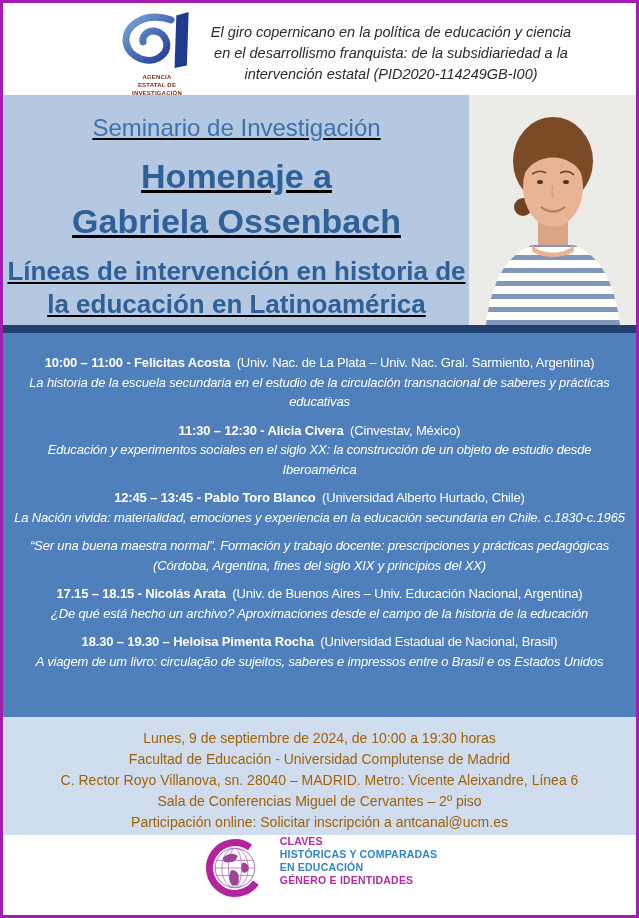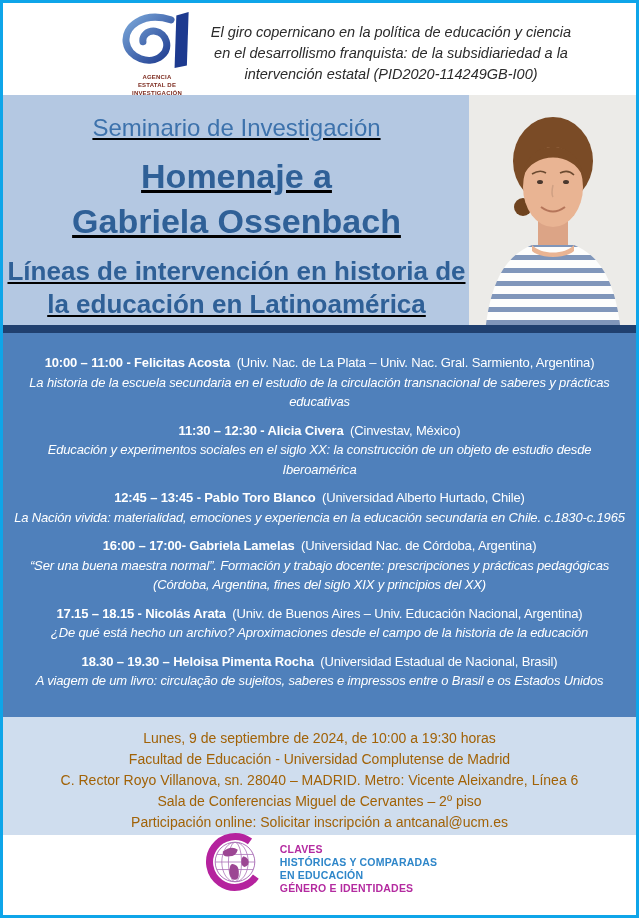--- a/index.html
+++ b/index.html
@@ -1,17 +1,17 @@
 <!DOCTYPE html>
 <html><head>
 <meta charset="utf-8">
 <style>
   html,body{margin:0;padding:0;background:#ffffff;}
   .poster{
-    position:relative;width:633px;height:912px;border:3px solid #0ea5e9;
+    position:relative;width:633px;height:912px;border:3px solid #a21caf;
     background:#ffffff;overflow:hidden;
     font-family:"Liberation Sans",sans-serif;
   }
   .band{position:absolute;left:0;right:0;}
 
   
   #header-band{top:0;height:92px;background:#ffffff;}
   .aei-logo{position:absolute;left:108px;top:8px;width:92px;text-align:center;}
   .aei-caption{font-size:6px;line-height:7px;font-weight:bold;color:#7c2a1e;letter-spacing:.2px;margin-top:1px;}
   .project-lines{
@@ -40,21 +40,21 @@
   .entry-head .affil{font-weight:normal;margin-left:3px;}
   .entry-title{font-style:italic;}
 
   
   #info-band{
     top:714px;height:118px;background:#cfddee;color:#a16207;text-align:center;
     font-size:14px;line-height:21px;padding-top:11px;box-sizing:border-box;
   }
 
   
-  #footer-band{top:832px;height:60px;background:#ffffff;display:flex;align-items:flex-end;justify-content:center;gap:12px;}
+  #footer-band{top:832px;height:60px;background:#ffffff;display:flex;align-items:flex-start;justify-content:center;gap:12px;}
   .claves-text{text-align:left;font-size:10.5px;font-weight:bold;line-height:13px;letter-spacing:.2px;}
   .c-magenta{color:#b42ba0;}
   .c-blue{color:#2e86c9;}
 </style>
 </head>
 <body>
 
 <div class="poster">
 
   <div class="band" id="header-band">
@@ -145,24 +145,20 @@
 
     <div class="entry">
       <div class="entry-head">
         <span>12:45 – 13:45 - Pablo Toro Blanco</span>
         <span class="affil">(Universidad Alberto Hurtado, Chile)</span>
       </div>
       <div class="entry-title">La Nación vivida: materialidad, emociones y experiencia en la educación secundaria en Chile. c.1830-c.1965</div>
     </div>
 
     <div class="entry">
-      <div class="entry-head">
-        <span>16:00 – 17:00- Gabriela Lamelas</span>
-        <span class="affil">(Universidad Nac. de Córdoba, Argentina)</span>
-      </div>
       <div class="entry-title">“Ser una buena maestra normal”. Formación y trabajo docente: prescripciones y prácticas pedagógicas (Córdoba, Argentina, fines del siglo XIX y principios del XX)</div>
     </div>
 
     <div class="entry">
       <div class="entry-head">
         <span>17.15 – 18.15 - Nicolás Arata</span>
         <span class="affil">(Univ. de Buenos Aires – Univ. Educación Nacional, Argentina)</span>
       </div>
       <div class="entry-title">¿De qué está hecho un archivo? Aproximaciones desde el campo de la historia de la educación</div>
     </div>

